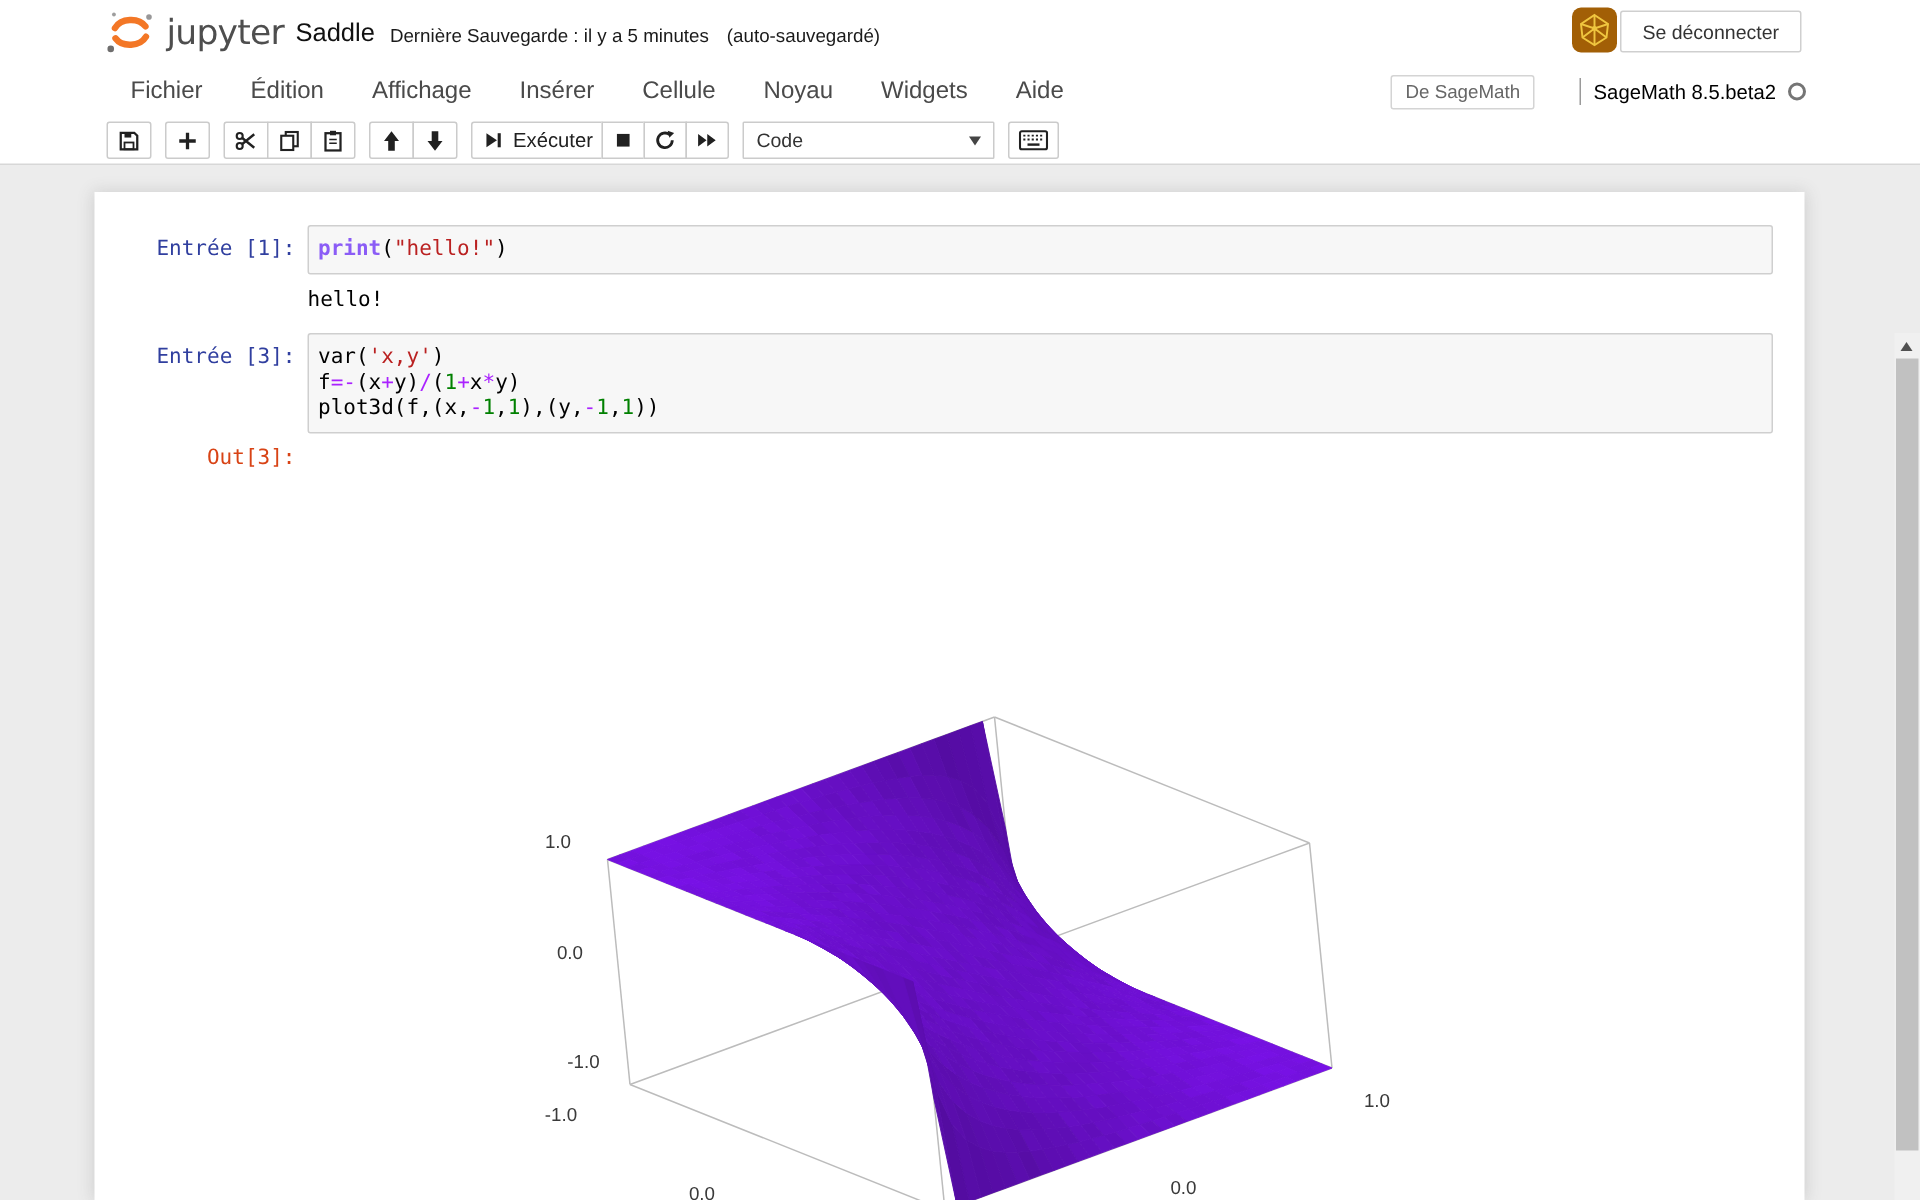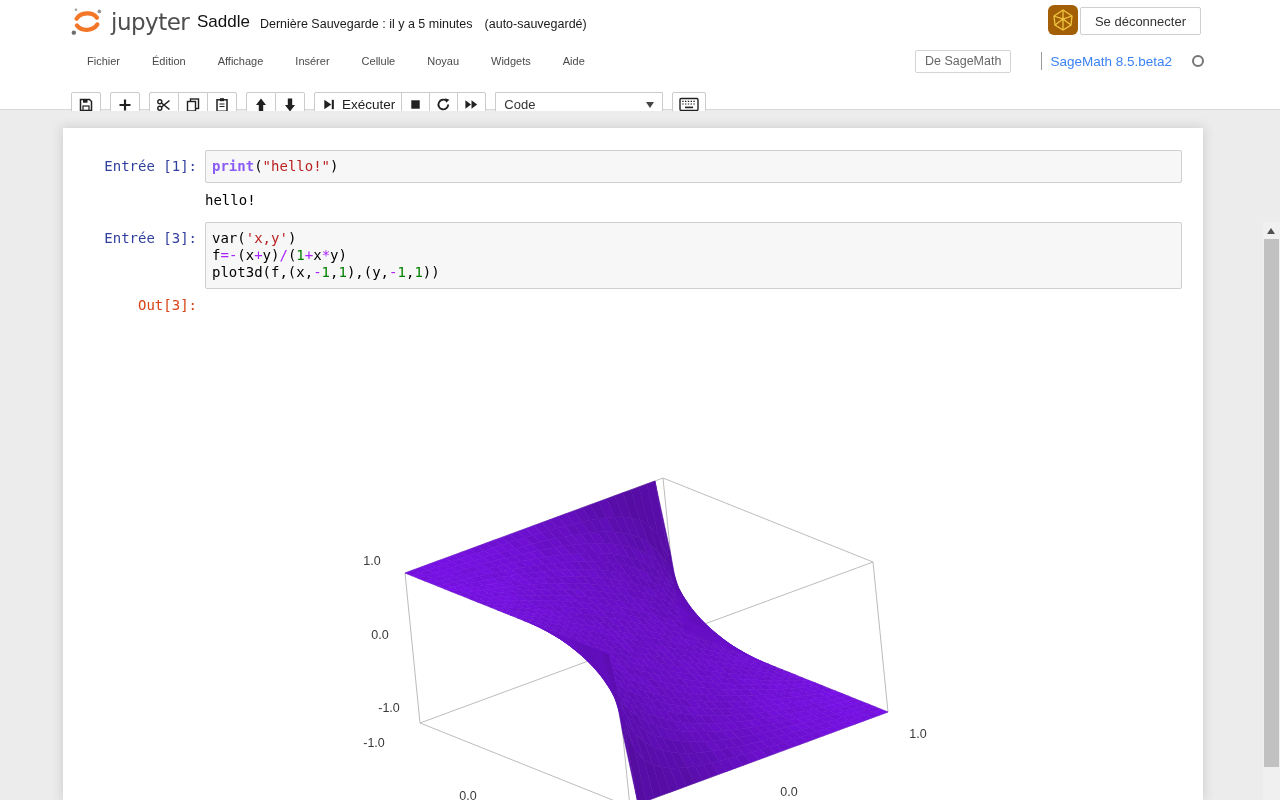--- a/index.html
+++ b/index.html
@@ -17,32 +17,32 @@
   .checkpoint { font-size:12.5px; color:#1a1a1a; margin-right:12px; margin-top:3px; }
   .autosave { font-size:12.5px; color:#1a1a1a; margin-top:3px; }
   .sage-badge { position:absolute; right:202px; top:5px; width:30px; height:30px; border-radius:6px;
                 background:#a25f06; display:flex; align-items:center; justify-content:center; cursor:pointer; }
   .logout-btn { position:absolute; right:79px; top:7px; height:28px; padding:0 14px; background:#fff;
                 border:1px solid #cfcfcf; border-radius:2px; font-size:13px; color:#333; cursor:pointer; }
 
   
   .menubar { position:absolute; left:0; top:44px; width:1280px; height:34px; background:#fff; }
   .menus { position:absolute; left:71px; top:0; height:34px; display:flex; align-items:center; }
-  .menu-item { padding:8px 16px; font-size:11px; color:#4a4a4a; cursor:pointer; }
+  .menu-item { padding:8px 16px; font-size:16px; color:#4a4a4a; cursor:pointer; }
   .menubar-right { position:absolute; right:76px; top:0; height:34px; display:flex; align-items:center; }
   .trusted-btn { height:23px; padding:0 9px; background:#fff; border:1px solid #d4d4d4; border-radius:2px;
                  font-size:12.5px; color:#666; margin-right:30px; cursor:default; }
   .kernel-sep { width:1px; height:18px; background:#9a9a9a; margin-right:8px; }
-  .kernel-name { font-size:13.5px; color:#3b82f6; margin-right:20px; }
+  .kernel-name { font-size:13.5px; color:#000000; margin-right:8px; }
   .kernel-ind { width:12px; height:12px; border:2px solid #757575; border-radius:50%; }
 
   
   .toolbar { position:absolute; left:0; top:78px; width:1280px; height:32px; background:#fff;
              border-bottom:1px solid #d7d7d7; }
-  .toolbar-inner { position:absolute; left:71px; top:14px; display:flex; align-items:center; }
+  .toolbar-inner { position:absolute; left:71px; top:3px; display:flex; align-items:center; }
   .tb-btn { height:25px; min-width:27px; padding:0 6px; background:#fff; border:1px solid #cbcbcb;
             border-radius:2px; display:flex; align-items:center; justify-content:center; cursor:pointer; color:#212121; }
   .tb-btn svg { display:block; }
   .tb-gap { width:9px; }
   .btn-group { display:inline-flex; }
   .btn-group .tb-btn { border-radius:0; margin-left:-1px; }
   .btn-group .tb-btn:first-child { border-radius:2px 0 0 2px; margin-left:0; }
   .btn-group .tb-btn:last-child { border-radius:0 2px 2px 0; }
   .run-label { font-size:13.5px; color:#212121; margin-left:6px; }
   .cell-type { position:relative; width:168px; height:25px; border:1px solid #cbcbcb; border-radius:1px;

